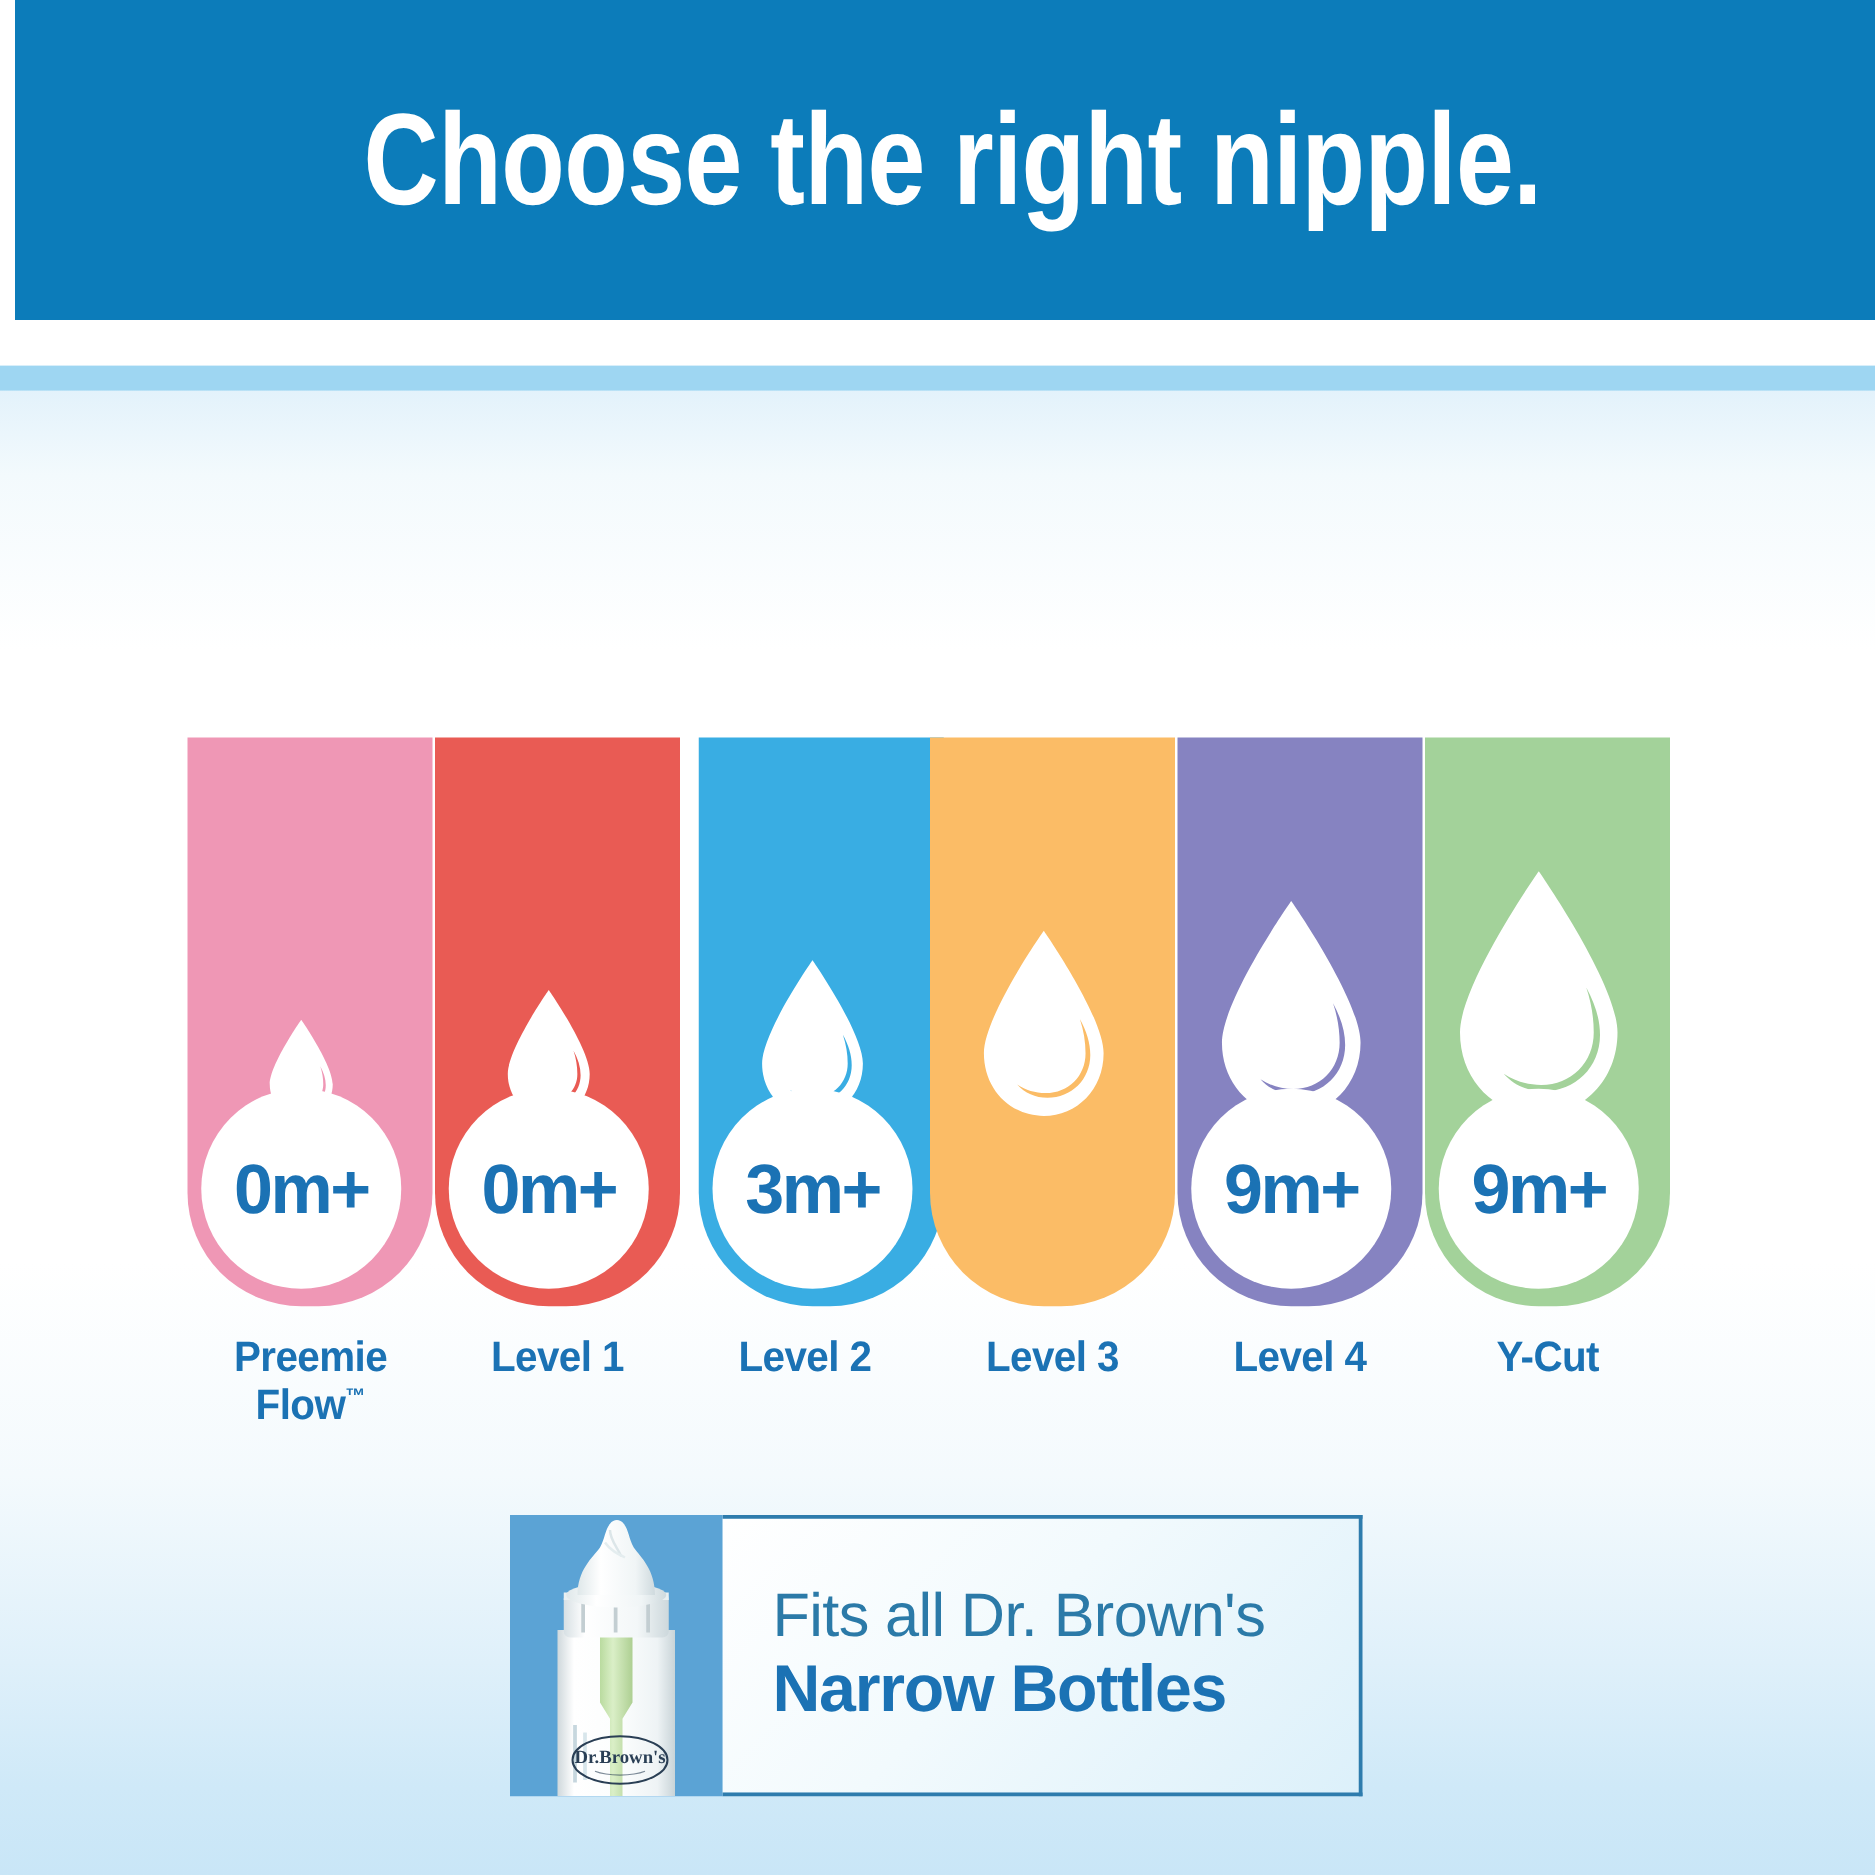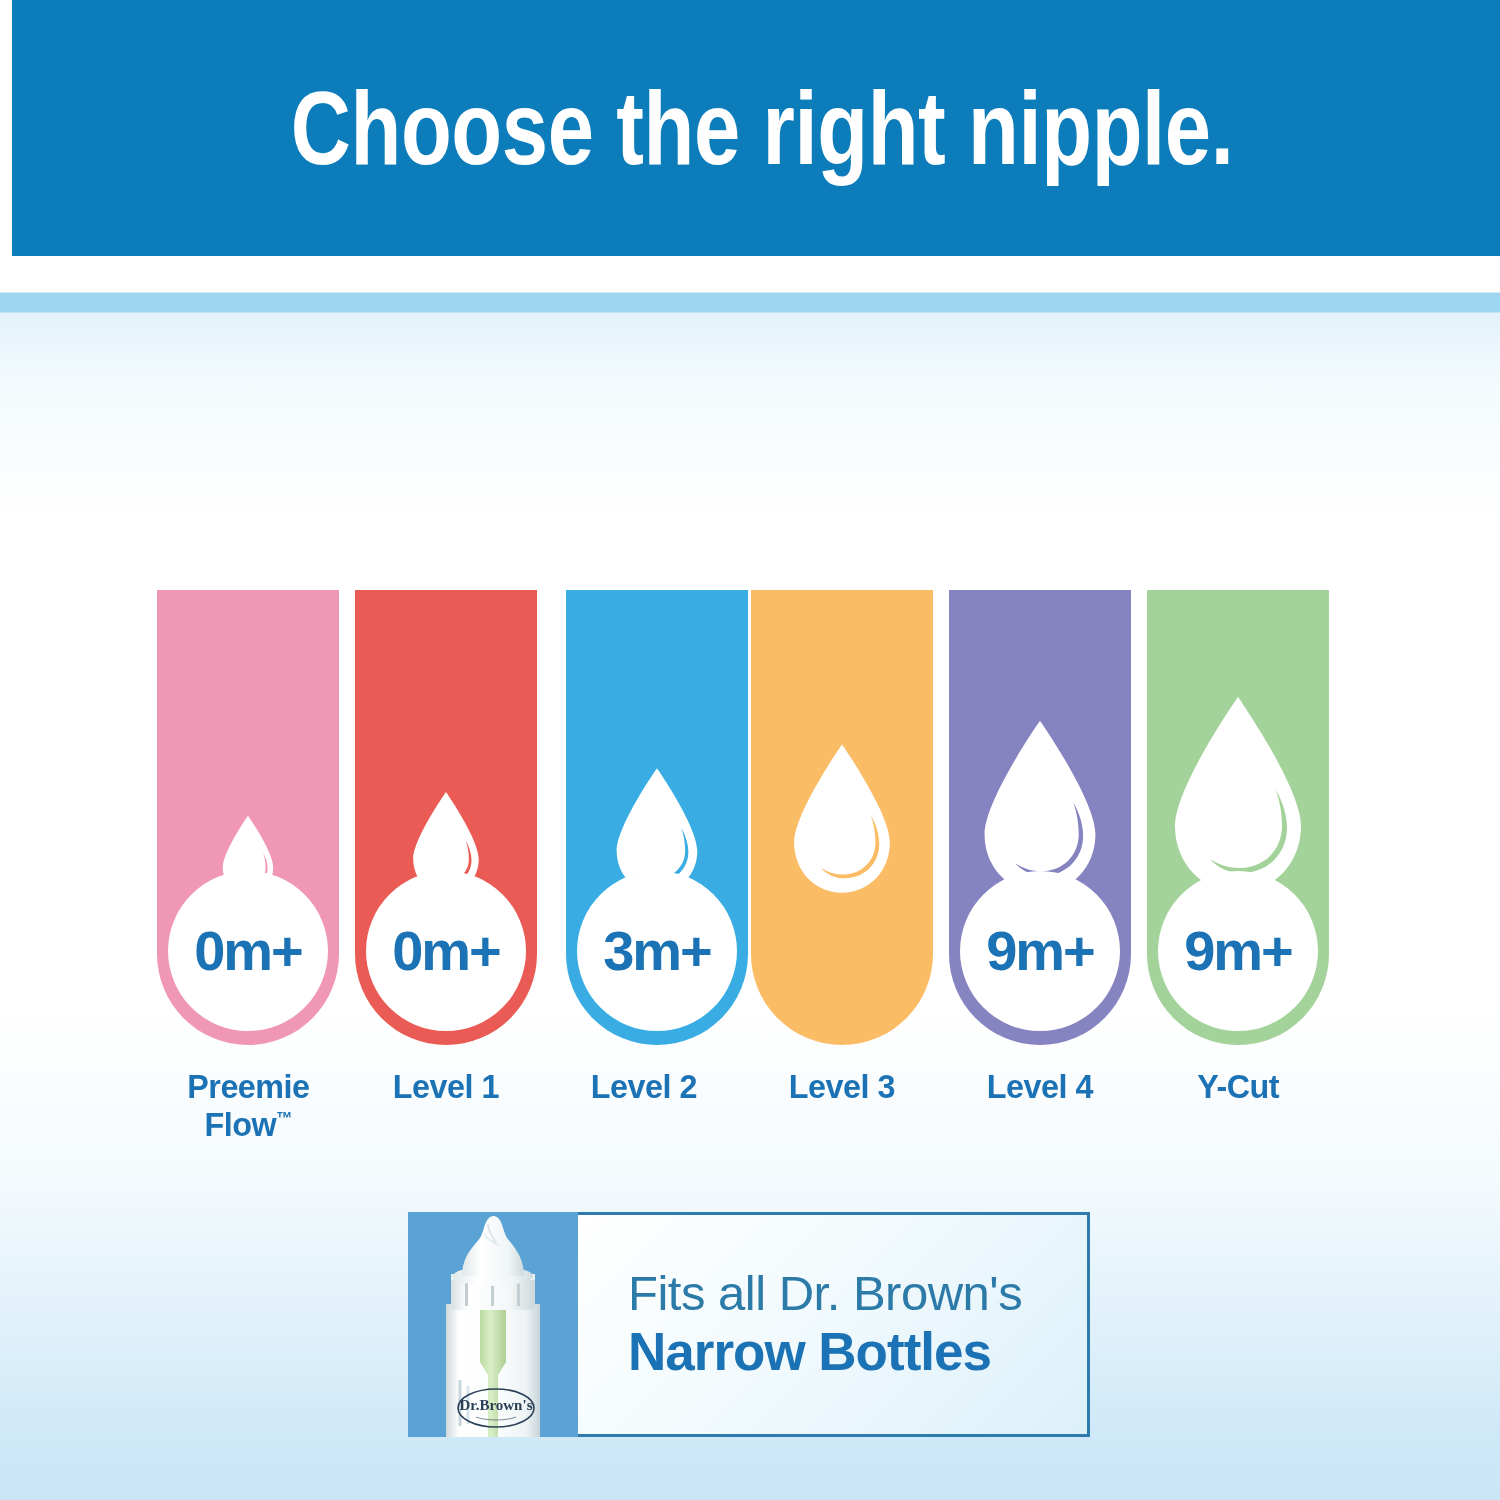--- a/index.html
+++ b/index.html
@@ -89,21 +89,21 @@
     gap:16px;
   }
   .level-col {
     width:182px;
     display:flex;
     flex-direction:column;
     align-items:center;
   }
   .swatch {
     position:relative;
-    width:182px;
+    width:196px;
     height:455px;
     border-radius:0 0 91px 91px;
     display:flex;
     flex-direction:column;
     align-items:center;
   }
   .drop-wrap {
     position:absolute;
     left:0;
     width:182px;
@@ -172,21 +172,21 @@
     transform:translateX(-50%);
   }
   .fits-box {
     flex:1;
     border:3px solid #2e7cad;
     border-left:none;
     background:linear-gradient(135deg,#ffffff 0%, #f2fafd 45%, #dcf0fa 100%);
     display:flex;
     flex-direction:column;
     justify-content:center;
-    padding-left:50px;
+    padding-left:40px;
   }
   .fits-line1 {
     color:#2b7aa8;
     font-size:49px;
     font-weight:300;
     letter-spacing:-0.5px;
     line-height:1.12;
     white-space:nowrap;
   }
   .fits-line2 {

